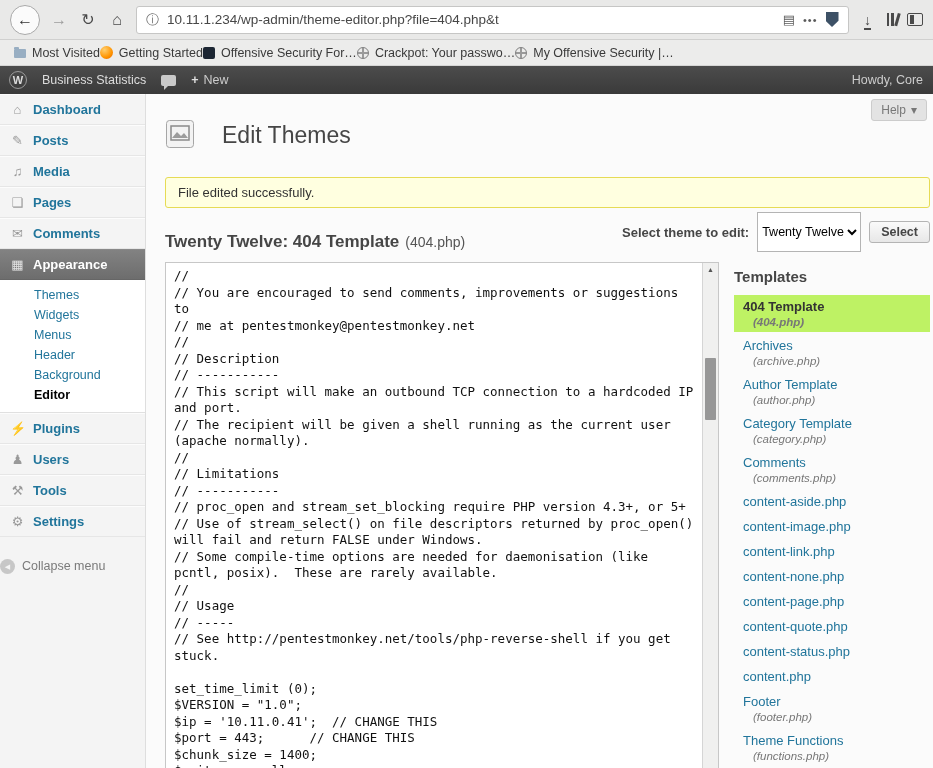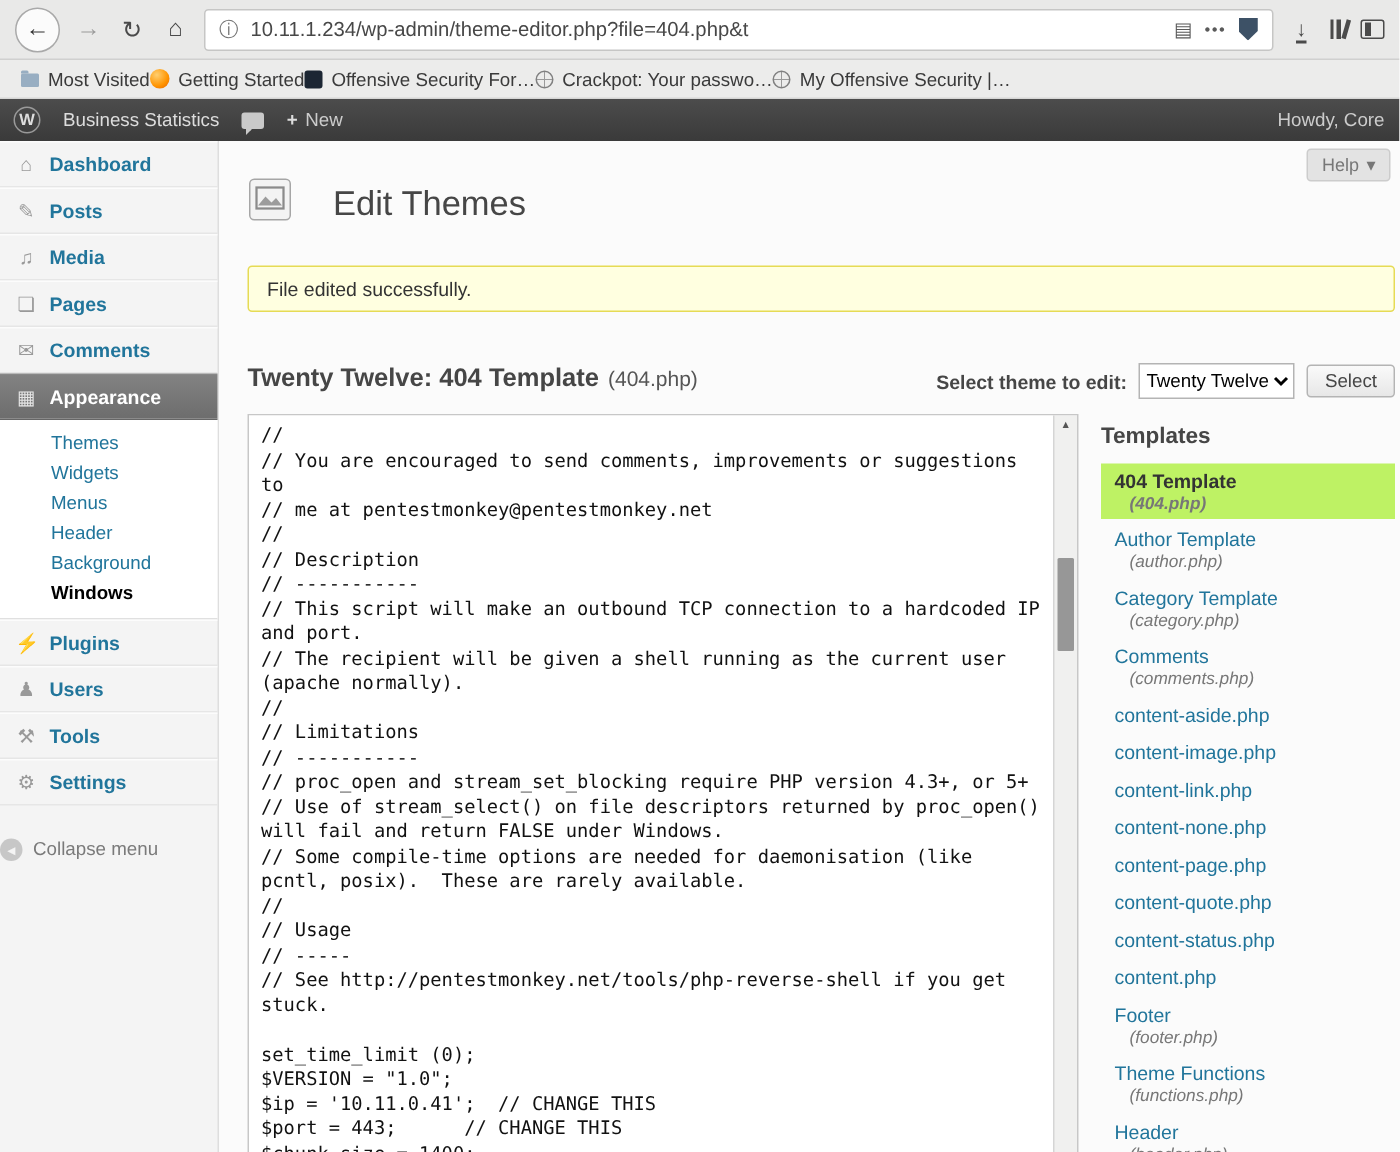--- a/index.html
+++ b/index.html
@@ -100,30 +100,31 @@
     position:absolute; top:5px; right:6px; background:#e3e3e3; border:1px solid #ccc;
     border-radius:3px; color:#777; font-size:12px; padding:3px 9px;
     display:flex; align-items:center; gap:5px; cursor:default;
   }
   .page-head { display:flex; align-items:center; gap:11px; padding-top:12px; }
   .page-head h1 { margin:16px; font-size:23px; font-weight:normal; color:#464646; }
   .notice {
     margin-top:12px; background:#ffffe0; border:1px solid #e6db55; border-radius:3px;
     padding:7px 12px; font-size:13px; color:#333;
   }
-  .file-row { margin-top:34px; display:flex; justify-content:space-between; align-items:flex-start; }
+  .file-row { margin-top:4px; display:flex; justify-content:space-between; align-items:flex-end; }
   .file-title { font-size:17px; color:#464646; font-weight:bold; }
   .file-name { font-size:14px; font-weight:normal; color:#555; margin-left:6px; }
   .theme-switcher { display:flex; align-items:center; gap:8px; font-size:13px; color:#464646; }
   .theme-switcher label { font-weight:bold; }
-  .theme-switcher select { font-size:12.5px; height:24px; border:1px solid #b4b4b4; background:#fff; font-family:"Liberation Sans",sans-serif; }
+  .theme-switcher select { font-size:12.5px; height:40px; border:1px solid #b4b4b4; background:#fff; font-family:"Liberation Sans",sans-serif; }
   .select-btn {
     font-size:12.5px; padding:3px 11px; border:1px solid #b4b4b4; border-radius:3px;
     background:linear-gradient(#fafafa,#e7e7e7); color:#464646; cursor:default;
     font-family:"Liberation Sans",sans-serif;
+    font-weight:bold;
   }
 
   .editor-row { margin-top:10px; display:flex; gap:15px; }
   .editor-col { flex:1; min-width:0; }
   .editor-wrap { height:520px; border:1px solid #c7c7c7; background:#fff; position:relative; }
   .editor-wrap textarea {
     position:absolute; top:0; left:0; width:calc(100% - 16px); height:100%;
     border:none; outline:none; resize:none; overflow:hidden;
     padding:5px 8px; background:#fff; color:#111;
     font-family:"DejaVu Sans Mono", monospace; font-size:12.5px; line-height:16.5px;
@@ -235,21 +236,21 @@
     <div class="menu-item active">
       <span class="mi-icon">▦</span>
       <span class="mi-label">Appearance</span>
     </div>
     <div class="submenu">
       <div class="submenu-item">Themes</div>
       <div class="submenu-item">Widgets</div>
       <div class="submenu-item">Menus</div>
       <div class="submenu-item">Header</div>
       <div class="submenu-item">Background</div>
-      <div class="submenu-item current">Windows</div>
+      <div class="submenu-item current">Editor</div>
     </div>
     <div class="menu-item">
       <span class="mi-icon">⚡</span>
       <span class="mi-label">Plugins</span>
     </div>
     <div class="menu-item">
       <span class="mi-icon">♟</span>
       <span class="mi-label">Users</span>
     </div>
     <div class="menu-item">
@@ -340,20 +341,24 @@
       </div>
 
       <div class="templates">
         <h3>Templates</h3>
 
         <div class="tpl active">
           <div class="tpl-name">404 Template</div>
           <div class="tpl-file">(404.php)</div>
         </div>
         <div class="tpl">
+          <div class="tpl-name">Archives</div>
+          <div class="tpl-file">(archive.php)</div>
+        </div>
+        <div class="tpl">
           <div class="tpl-name">Author Template</div>
           <div class="tpl-file">(author.php)</div>
         </div>
         <div class="tpl">
           <div class="tpl-name">Category Template</div>
           <div class="tpl-file">(category.php)</div>
         </div>
         <div class="tpl">
           <div class="tpl-name">Comments</div>
           <div class="tpl-file">(comments.php)</div>

